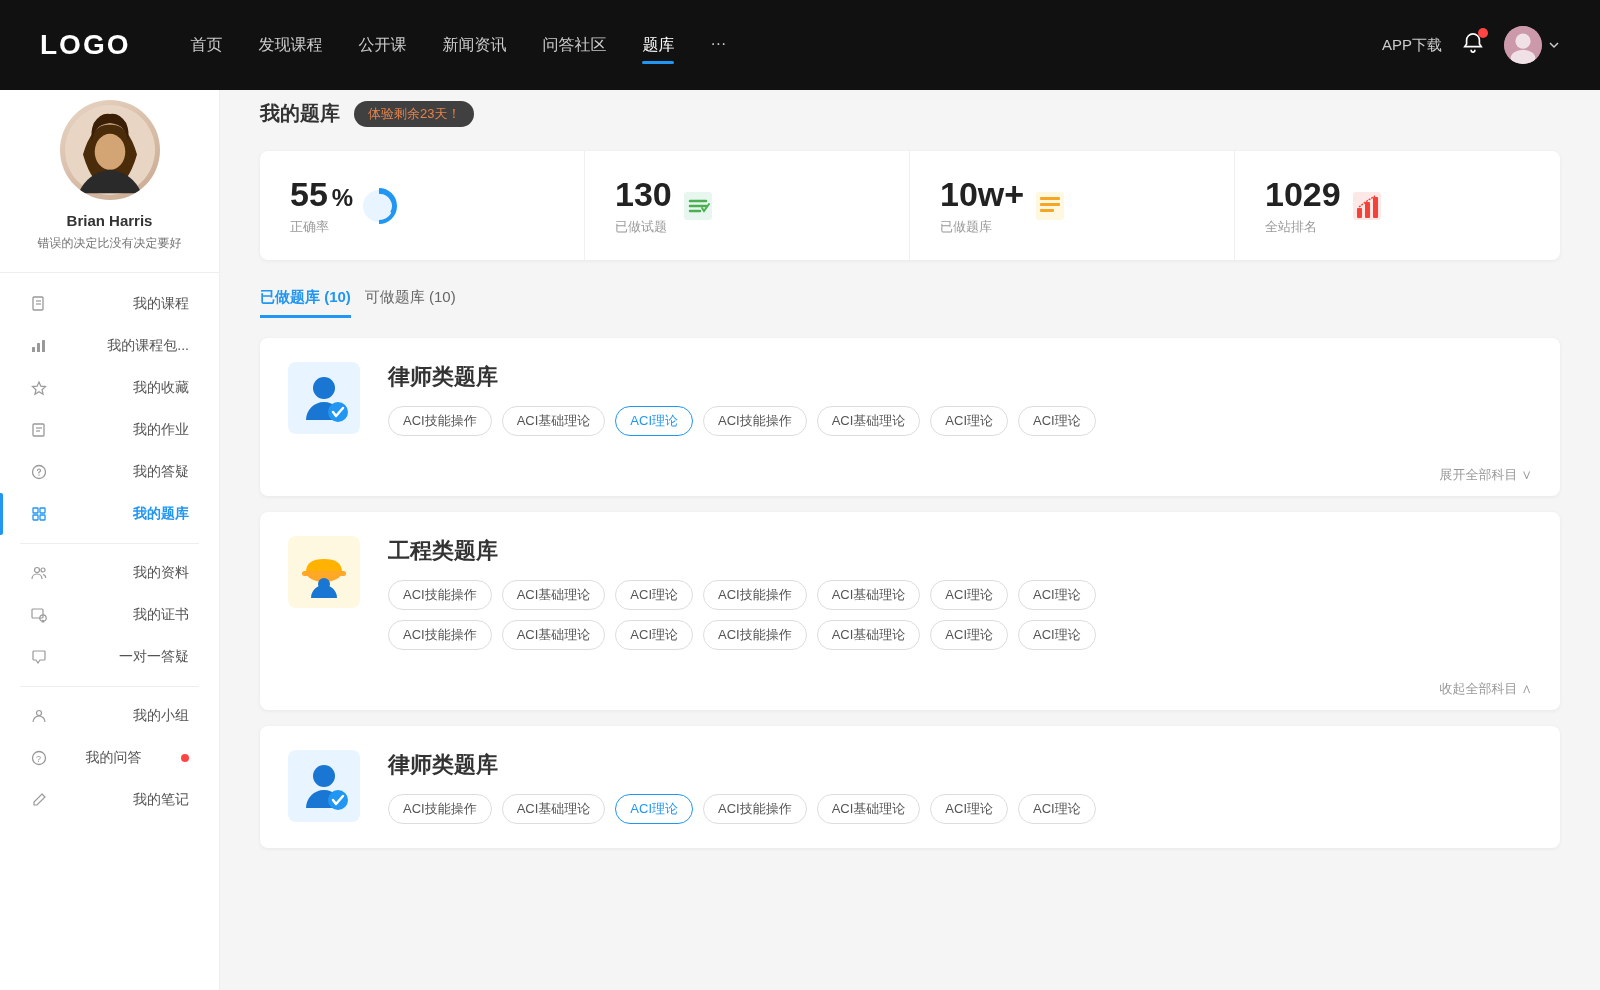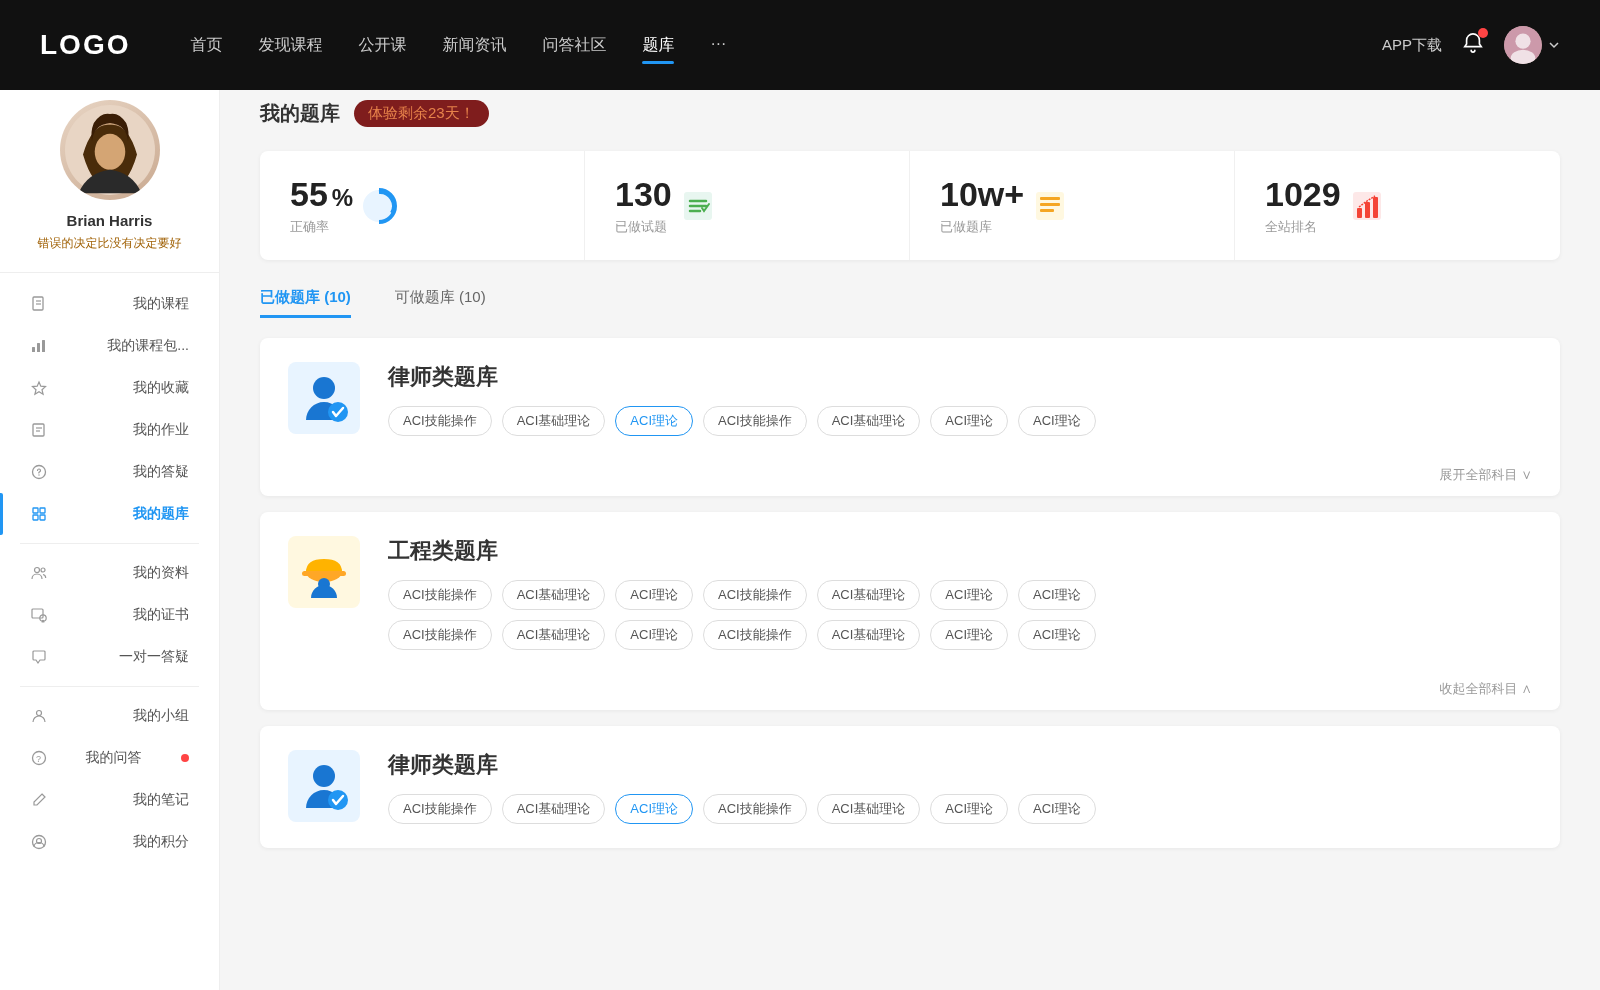--- a/index.html
+++ b/index.html
@@ -123,21 +123,21 @@
       width: 90px; height: 90px;
     }
     .profile-name {
       font-size: 15px;
       font-weight: 600;
       color: #333;
       margin-bottom: 6px;
     }
     .profile-motto {
       font-size: 12px;
-      color: #a16207;
+      color: #737373;
     }
     .sidebar-menu {
       padding: 10px 0;
       list-style: none;
     }
     .sidebar-menu-item {
       display: flex;
       align-items: center;
       gap: 12px;
       padding: 12px 30px;
@@ -191,25 +191,25 @@
       align-items: center;
       gap: 14px;
       margin-bottom: 24px;
     }
     .page-title {
       font-size: 20px;
       font-weight: 700;
       color: #333;
     }
     .trial-badge {
-      background: #7f1d1d;
+      background: #404040;
       color: #e6824a;
       border-radius: 20px;
       padding: 4px 14px;
-      font-size: 15px;
+      font-size: 13px;
     }
 
     
     .stats-row {
       display: grid;
       grid-template-columns: repeat(4, 1fr);
       gap: 0;
       background: #fff;
       border-radius: 8px;
       margin-bottom: 28px;
@@ -240,21 +240,21 @@
       margin-top: 4px;
     }
     .stat-icon {
       width: 36px; height: 36px;
       display: flex; align-items: center; justify-content: center;
     }
 
     
     .tabs-row {
       display: flex;
-      gap: 44px;
+      gap: 14px;
       margin-bottom: 20px;
     }
     .tab-item {
       font-size: 15px;
       color: #666;
       cursor: pointer;
       padding-bottom: 8px;
       border-bottom: 3px solid transparent;
     }
     .tab-item.active {
@@ -501,30 +501,20 @@
         <span class="red-dot"></span>
       </li>
       <li class="sidebar-menu-item">
         <span class="menu-icon">
           <svg width="16" height="16" viewBox="0 0 16 16" fill="none">
               <path d="M11 2l3 3-8 8H3v-3l8-8Z" stroke="currentColor" stroke-width="1.2"></path>
             </svg>
         </span>
         <span>我的笔记</span>
       </li>
-      <li class="sidebar-menu-item">
-        <span class="menu-icon">
-          <svg width="16" height="16" viewBox="0 0 16 16" fill="none">
-              <circle cx="8" cy="8" r="6.5" stroke="currentColor" stroke-width="1.3"></circle>
-              <circle cx="8" cy="7" r="2.5" stroke="currentColor" stroke-width="1.2"></circle>
-              <path d="M3 13c0-2.5 2.2-4.5 5-4.5s5 2 5 4.5" stroke="currentColor" stroke-width="1.2"></path>
-            </svg>
-        </span>
-        <span>我的积分</span>
-      </li>
     </ul>
   </aside>
 
   <main class="main-content">
     <div class="page-header">
       <span class="page-title">我的题库</span>
       <span class="trial-badge">体验剩余23天！</span>
     </div>
 
     <div class="stats-row">

